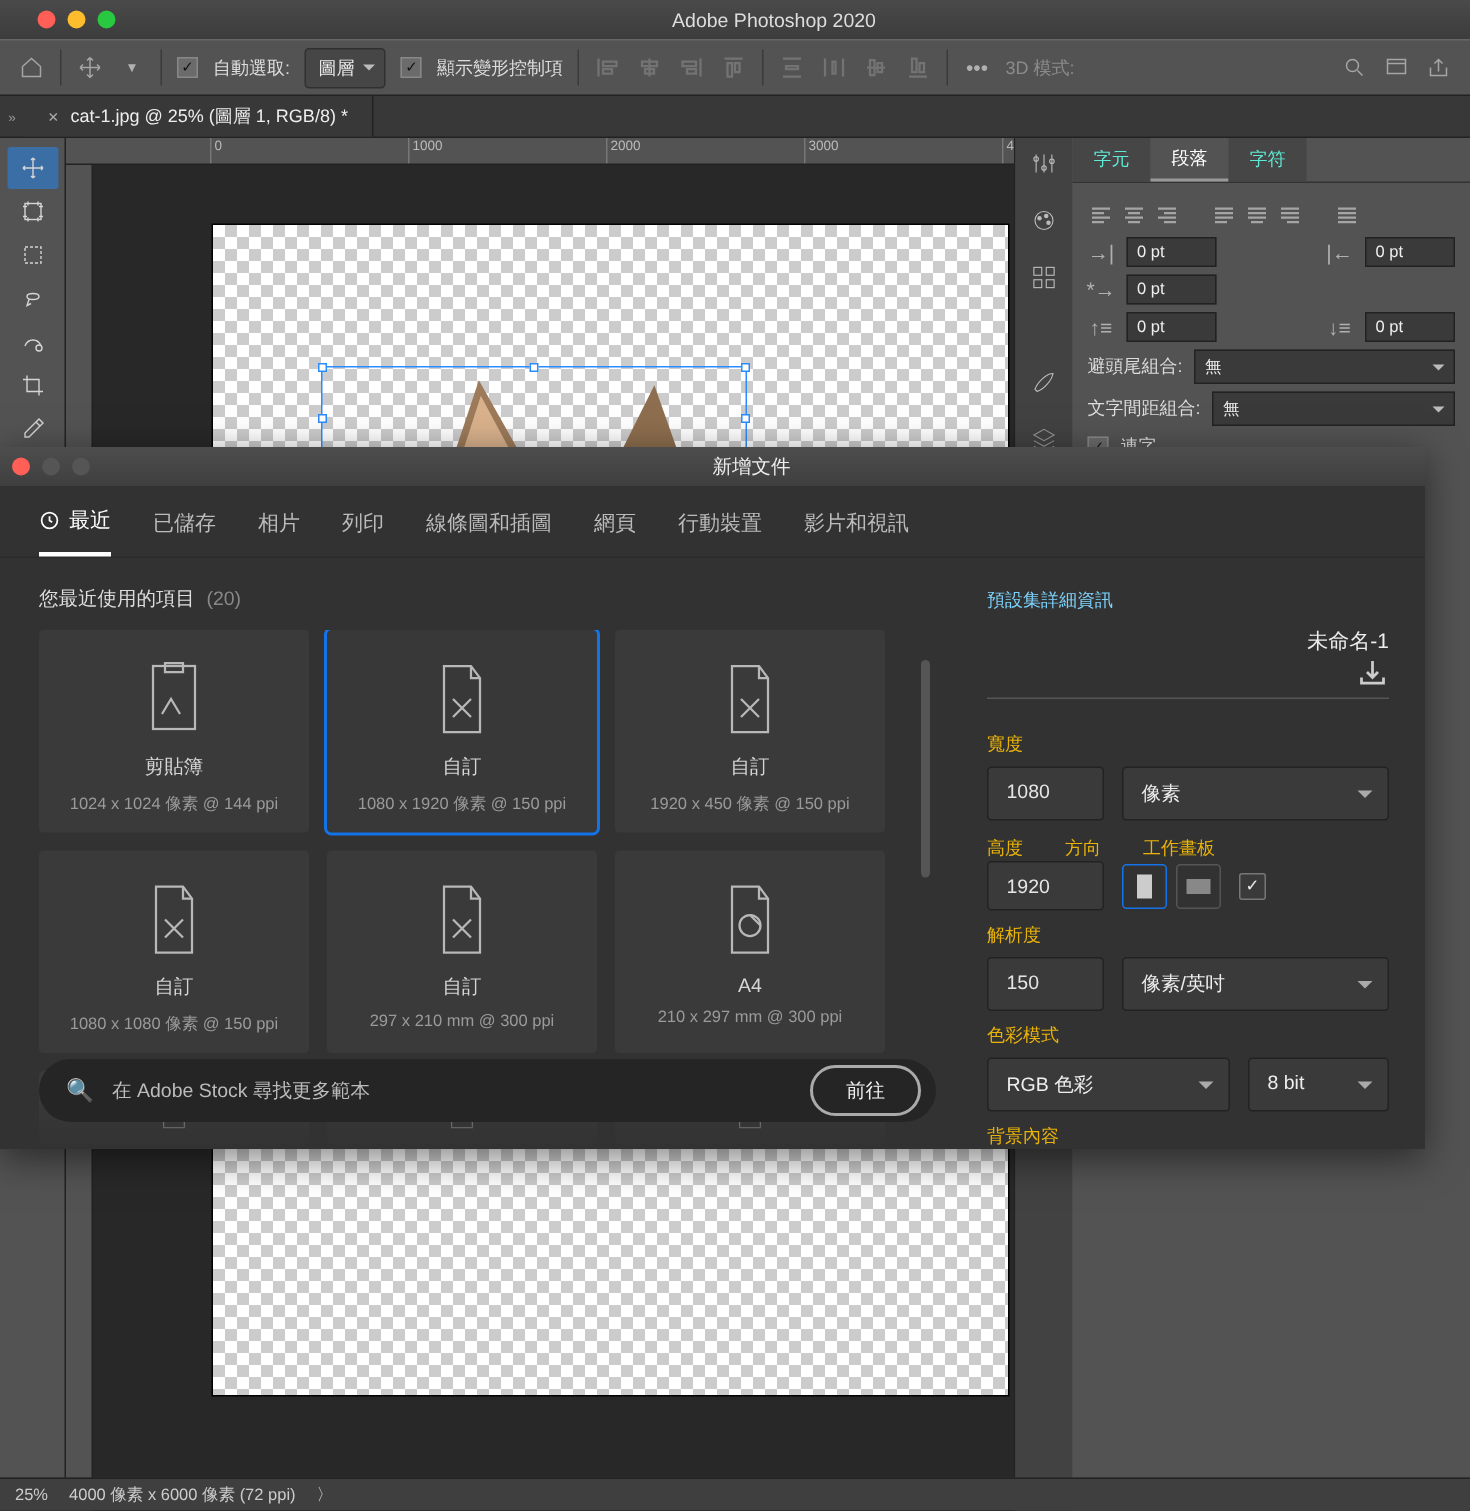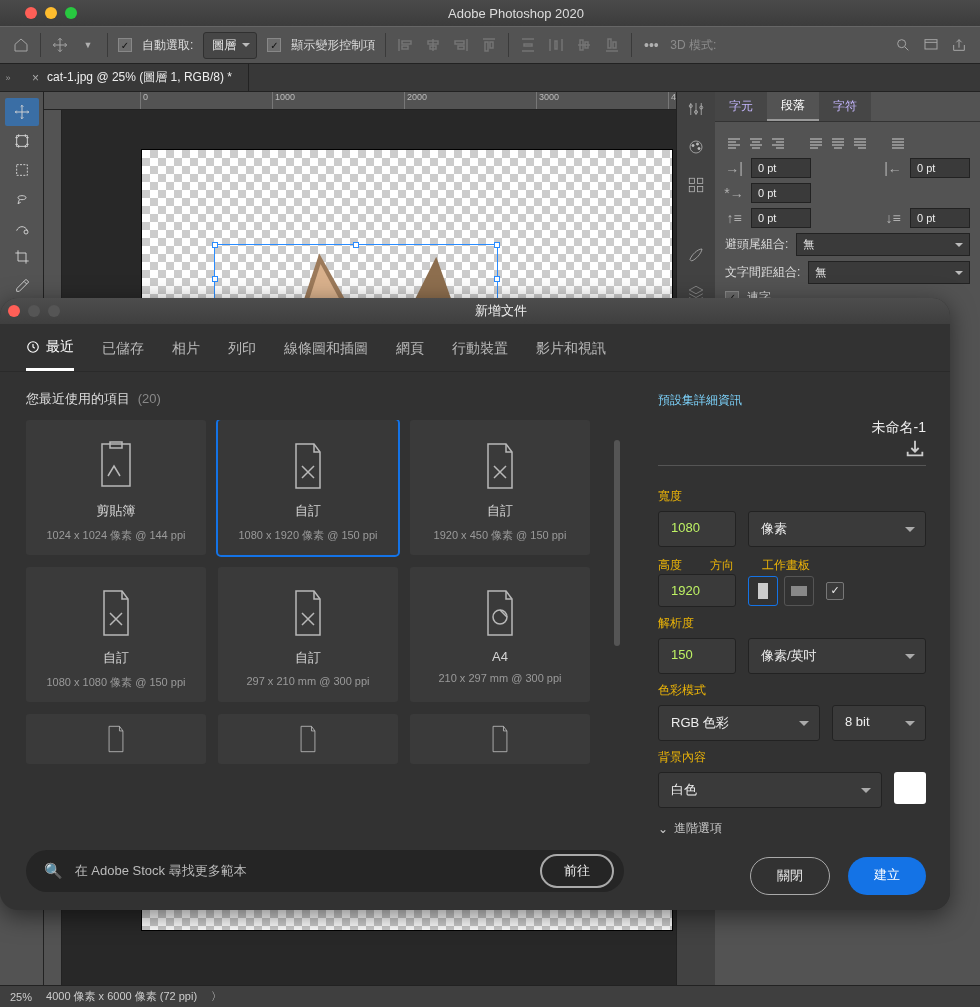--- a/index.html
+++ b/index.html
@@ -46,31 +46,31 @@
     background-size:16px 16px;background-position:0 0,0 8px,8px -8px,-8px 0;background-color:#fff;box-shadow:0 0 0 1px #000;}
   .selbox{position:absolute;border:1px solid #2a8cff;}
   .handle{width:6px;height:6px;border:1px solid #2a8cff;background:#fff;position:absolute;}
 
   
   .rightdock{width:304px;background:#535353;border-left:1px solid #222;display:flex;}
   .stripe{width:38px;background:#424242;display:flex;flex-direction:column;align-items:center;padding-top:4px;gap:12px;}
   .stripe .sic{width:26px;height:26px;display:flex;align-items:center;justify-content:center;color:#bbb;}
   .panelcol{flex:1;background:#535353;}
   .ptabs{display:flex;height:30px;border-bottom:1px solid #333;}
-  .ptab{padding:0 14px;display:flex;align-items:center;color:#c4b5fd;font-size:12px;}
+  .ptab{padding:0 14px;display:flex;align-items:center;color:#5eead4;font-size:12px;}
   .ptab.active{background:#535353;border-bottom:2px solid #999;color:#fff;}
   .ptab.bg{background:#464646;}
   .panelbody{padding:8px 10px;font-size:12px;color:#ddd;}
   .prow{display:flex;align-items:center;gap:8px;margin:5px 0;}
   .pin{background:#3a3a3a;border:1px solid #222;color:#eee;padding:3px 6px;width:60px;font-size:11px;}
   .psel{background:#3a3a3a;border:1px solid #222;color:#eee;padding:3px 6px;flex:1;font-size:11px;position:relative;}
   .psel::after{content:"";position:absolute;right:6px;top:50%;border:4px solid transparent;border-top-color:#bbb;transform:translateY(-2px);}
 
   
-  .modal{position:absolute;left:0px;top:298px;width:950px;height:612px;background:#323232;box-shadow:0 6px 24px rgba(0,0,0,0.5);border-radius:18px;overflow:hidden;z-index:50;}
+  .modal{position:absolute;left:0px;top:298px;width:950px;height:468px;background:#323232;box-shadow:0 6px 24px rgba(0,0,0,0.5);border-radius:0;overflow:hidden;z-index:50;}
   .modal .mtitle{height:26px;background:linear-gradient(#4d4d4d,#3f3f3f);display:flex;align-items:center;padding:0 8px;}
   .modal .mtitle .title{flex:1;text-align:center;font-size:13px;color:#eee;}
   .mtabs{display:flex;gap:28px;padding:14px 26px 0;border-bottom:1px solid #2a2a2a;}
   .mtab{padding-bottom:12px;font-size:14px;color:#bbb;display:flex;align-items:center;gap:6px;cursor:pointer;}
   .mtab.active{color:#fff;border-bottom:3px solid #fff;}
   .mbody{display:flex;height:calc(100% - 74px);}
   .mleft{flex:1;padding:18px 12px 0 26px;position:relative;display:flex;flex-direction:column;}
   .mleft-hdr{font-size:13px;color:#ddd;margin-bottom:12px;}
   .gridwrap{flex:1;overflow:hidden;position:relative;}
   .preset-grid{display:grid;grid-template-columns:repeat(3,180px);gap:12px;}
@@ -87,21 +87,21 @@
   .gobtn{border:2px solid #aaa;border-radius:20px;padding:6px 22px;color:#eee;font-size:13px;}
   .vscroll{position:absolute;right:2px;top:20px;width:6px;height:42%;background:#555;border-radius:3px;}
 
   .mright{width:316px;background:#323232;border-left:0;padding:20px 24px 16px;display:flex;flex-direction:column;}
   .mright h4{font-weight:normal;font-size:12px;color:#7dd3fc;margin-bottom:10px;}
   .namerow{display:flex;align-items:flex-end;justify-content:space-between;border-bottom:1px solid #555;padding-bottom:6px;margin-bottom:14px;flex-direction:column;}
   .namerow .nm{color:#eee;font-size:14px;}
   .dlic{width:22px;height:22px;color:#ccc;}
   .lbl{font-size:12px;color:#eab308;margin:8px 0 6px;}
   .row{display:flex;gap:12px;}
-  .numbox{background:#3a3a3a;border:1px solid #222;color:#bef264;padding:8px 12px;width:78px;font-size:13px;border-radius:3px;}
+  .numbox{background:#3a3a3a;border:1px solid #222;color:#e5e5e5;padding:8px 12px;width:78px;font-size:13px;border-radius:3px;}
   .selbox2{background:#3a3a3a;border:1px solid #222;color:#eee;padding:8px 12px;flex:1;font-size:13px;position:relative;border-radius:3px;}
   .selbox2::after{content:"";position:absolute;right:10px;top:50%;border:5px solid transparent;border-top-color:#aaa;transform:translateY(-2px);}
   .orient{display:flex;gap:6px;}
   .orient .ob{width:30px;height:30px;border:1px solid #555;display:flex;align-items:center;justify-content:center;border-radius:3px;}
   .orient .ob.on{border-color:#1473e6;}
   .orient .shp{background:#ccc;}
   .chk{width:18px;height:18px;border:1px solid #777;background:#3a3a3a;display:flex;align-items:center;justify-content:center;color:#eee;font-size:11px;border-radius:2px;}
   .swatch{width:32px;height:32px;background:#fff;border-radius:3px;}
   .adv{display:flex;align-items:center;gap:6px;color:#ccc;font-size:12px;margin-top:12px;}
   .mbtns{display:flex;gap:18px;justify-content:flex-end;margin-top:auto;padding-top:20px;}

